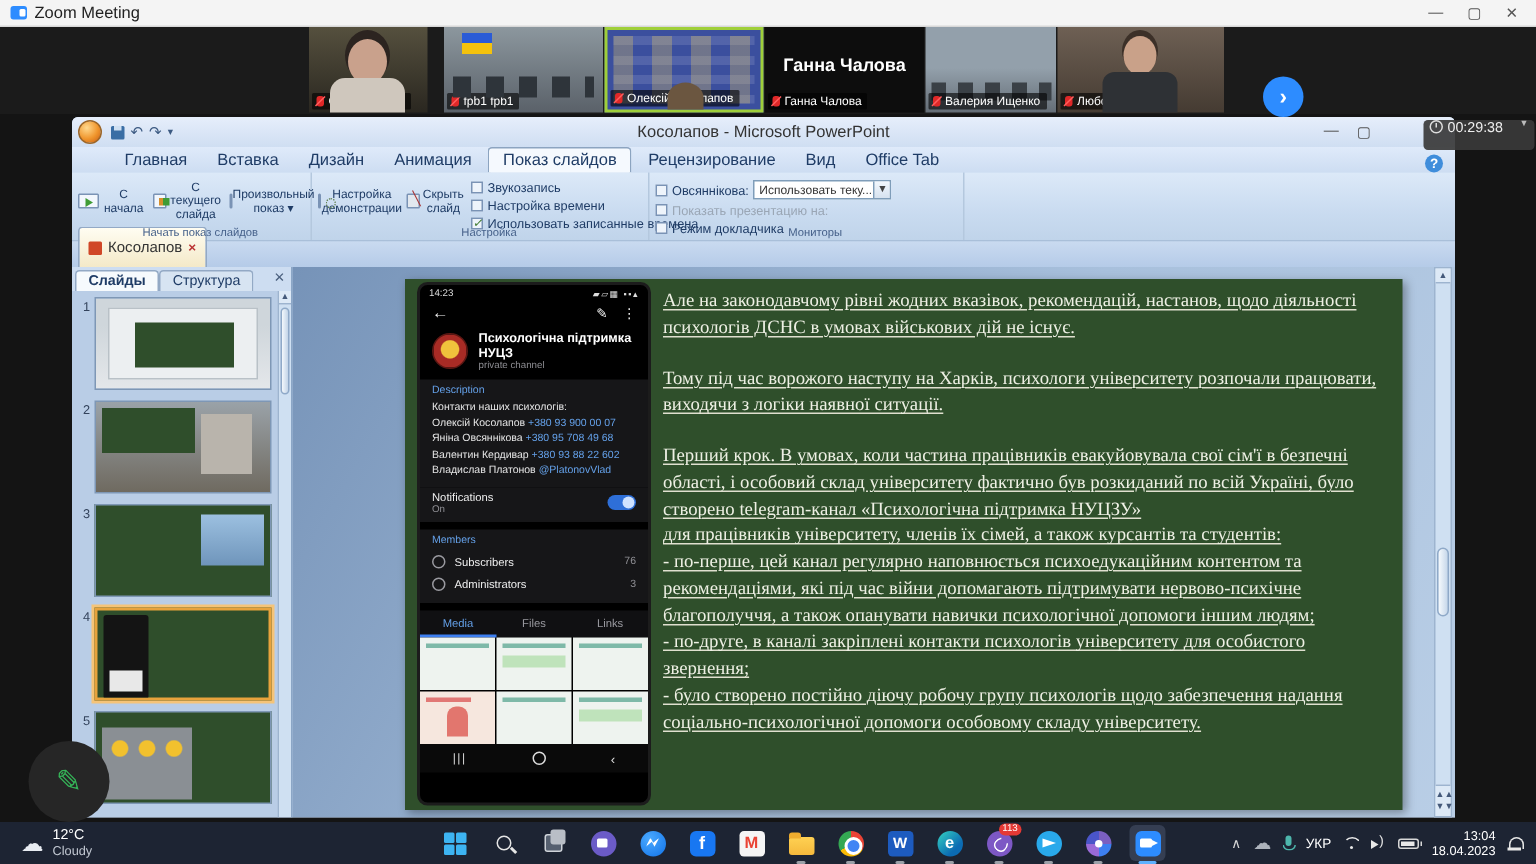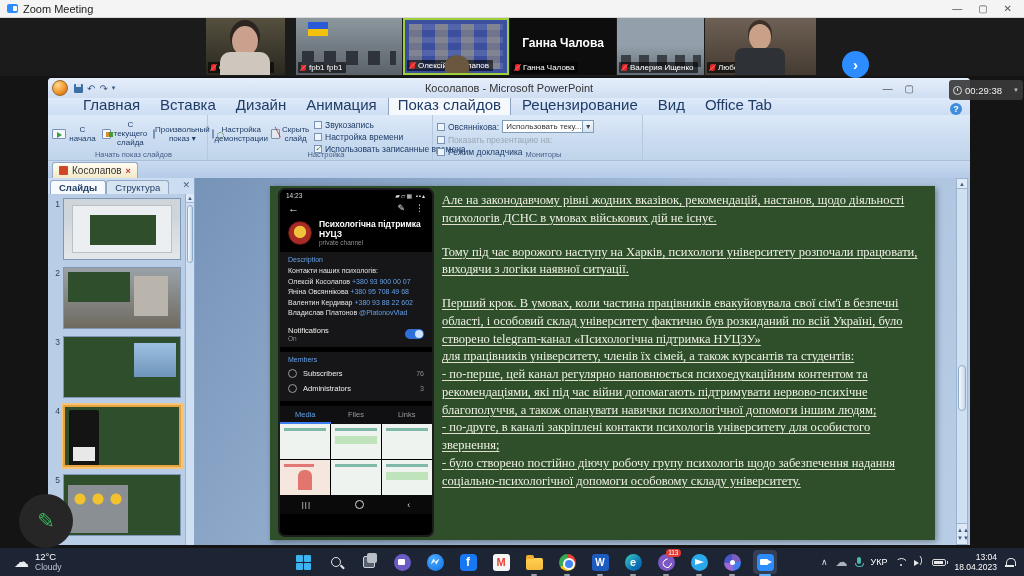--- a/index.html
+++ b/index.html
@@ -51,21 +51,21 @@
   #ppt-titlebar { height:20px; background:linear-gradient(#e6eefb,#cfdef2); display:flex; align-items:center; position:relative; }
   .orb { width:16px; height:16px; border-radius:50%; margin-left:4px;
     background:radial-gradient(circle at 35% 30%, #ffd98e, #f0962d 55%, #c55a12); border:1px solid #9c672a; }
   .qat { display:flex; gap:4px; margin-left:6px; color:#3c5a82; font-size:10px; align-items:center; }
   .save-ico { width:9px; height:9px; background:#3a6ea5; border-radius:1px; position:relative; }
   .save-ico::after { content:""; position:absolute; left:2px; top:0; width:5px; height:3px; background:#cfe0f2; }
   #ppt-title { position:absolute; left:0; right:0; text-align:center; font-size:11px; color:#333; }
   #ppt-titlebar .winctl { margin-left:auto; display:flex; gap:12px; padding-right:56px; color:#555; font-size:10px; z-index:2; }
 
   #ribbon-tabs { height:17px; background:linear-gradient(#dfeafa,#cdddf2); display:flex; align-items:flex-end; padding-left:26px; gap:2px; }
-  .rtab { padding:2px 9px 2px; font-size:15px; color:#1f3c66; border-radius:3px 3px 0 0; }
+  .rtab { padding:2px 9px 2px; font-size:11px; color:#1f3c66; border-radius:3px 3px 0 0; }
   .rtab.active { background:#f5f9fe; border:1px solid #8ca4c0; border-bottom:none; color:#1f3c66; }
   #ribbon-help { margin-left:auto; margin-right:8px; width:12px; height:12px; border-radius:50%; background:#3f8ddb; color:#fff;
     font-size:9px; text-align:center; line-height:12px; font-weight:bold; }
 
   #ribbon { height:46px; background:linear-gradient(#dce9f8,#c9dbf0 60%,#c0d4ea); display:flex; border-bottom:1px solid #a9bfd9; }
   .rgroup { position:relative; border-right:1px solid #b4c8de; padding:2px 4px 10px; display:flex; gap:3px; }
   .rgroup .glabel { position:absolute; left:0; right:0; bottom:1px; text-align:center; font-size:7.5px; color:#46618a;margin-left:12px; }
   .rbtn { width:50px; display:flex; flex-direction:row; align-items:center; text-align:center; font-size:8px; color:#1f3c66; line-height:1.1; padding-top:2px; }
   .scr { width:14px; height:10px; background:#f2f7fd; border:1px solid #7a93b5; border-radius:1px; margin-bottom:2px; position:relative; }
   .scr.play::after { content:""; position:absolute; left:4px; top:2px; border-left:5px solid #3f9c35; border-top:3px solid transparent; border-bottom:3px solid transparent; }
@@ -81,21 +81,21 @@
   .mon-rows { display:flex; flex-direction:column; gap:2px; padding-top:3px; font-size:8.5px; color:#1f3c66; }
   .mon-rows .row { display:flex; align-items:center; gap:3px; }
   .mon-rows .row.dim { color:#9aa6b5; }
   .sel { width:92px; height:13px; background:#fff; border:1px solid #7f9db9; font-size:8px; color:#333;
     display:flex; align-items:center; padding-left:3px; position:relative; }
   .sel .dd { position:absolute; right:0; top:0; width:11px; height:100%; background:linear-gradient(#f2f7fd,#d6e2ef);
     border-left:1px solid #7f9db9; font-size:7px; color:#444; text-align:center; line-height:12px; }
 
   #doctab-row { height:17px; background:linear-gradient(#c9daf0,#b5cbe8); display:flex; align-items:flex-end; padding-left:4px; }
   #doctab { display:flex; align-items:center; gap:4px; background:linear-gradient(#fffdf2,#f4e9c8);
-    border:1px solid #93a9c5; border-bottom:none; border-radius:3px 3px 0 0; padding:1px 6px; font-size:10px; color:#333; height:16px;margin-top:21px; }
+    border:1px solid #93a9c5; border-bottom:none; border-radius:3px 3px 0 0; padding:1px 6px; font-size:10px; color:#333; height:27px;margin-top:21px; }
   #doctab .ppt-ico { width:9px; height:9px; background:#d04727; border-radius:1px; }
   #doctab .x { color:#b33; font-size:9px; font-weight:bold; }
 
   #content { position:absolute; left:0; top:100px; right:0; bottom:0; display:flex; }
 
   
   #panel { width:147px; background:#b9cde6; border-right:1px solid #8ba6c6; display:flex; flex-direction:column; }
   #panel-tabs { height:16px; display:flex; align-items:flex-end; background:#cdddf1; padding-left:2px; position:relative; }
   .ptab { font-size:9.5px; padding:1px 8px; border-radius:3px 3px 0 0; color:#1f3c66; border:1px solid #93a9c5; border-bottom:none; background:#d7e4f2; }
   .ptab.active { background:#f6fafd; font-weight:bold; }
@@ -172,21 +172,21 @@
   #media-grid .cell.green::before { content:""; position:absolute; left:4px; top:12px; right:4px; height:8px; background:#bfe3bb; }
   #media-grid .cell.pink { background:#f6e7de; }
   #media-grid .cell.pink::after { background:#d84848; width:30px; }
   #media-grid .cell.pink::before { content:""; position:absolute; left:18px; top:10px; width:14px; height:20px; background:#e2766e; border-radius:6px 6px 0 0; }
   #pnav { display:flex; justify-content:space-around; align-items:center; padding:5px 0 4px; background:#0a0a0a; color:#ddd; font-size:9px; }
   #pnav .bars { letter-spacing:1px; font-size:8px; }
   #pnav .circ { width:9px; height:9px; border:1.2px solid #ddd; border-radius:50%; }
 
   
   #rec-timer { position:absolute; left:949px; top:80px; width:74px; height:20px; background:rgba(58,58,58,.92);
-    border-radius:3px; display:flex; align-items:center; gap:3px; padding:0 4px; color:#eee; font-size:9.5px; z-index:30; }
+    border-radius:3px; display:flex; gap:3px; padding:0 4px; color:#eee; font-size:9.5px; z-index:30; }
   #rec-timer .clk { width:9px; height:9px; border:1.2px solid #ddd; border-radius:50%; position:relative; flex:none; }
   #rec-timer .clk::after { content:""; position:absolute; left:3px; top:1px; width:1px; height:3px; background:#ddd; }
   #rec-timer .dd { margin-left:auto; font-size:6px; color:#bbb; }
 
   
   #pencil-btn { position:absolute; left:19px; top:494px; width:54px; height:54px; border-radius:50%;
     background:#262626; display:flex; align-items:center; justify-content:center; z-index:25; }
   #pencil-btn .g { color:#35b558; font-size:21px; transform:rotate(0deg); }
 
   

